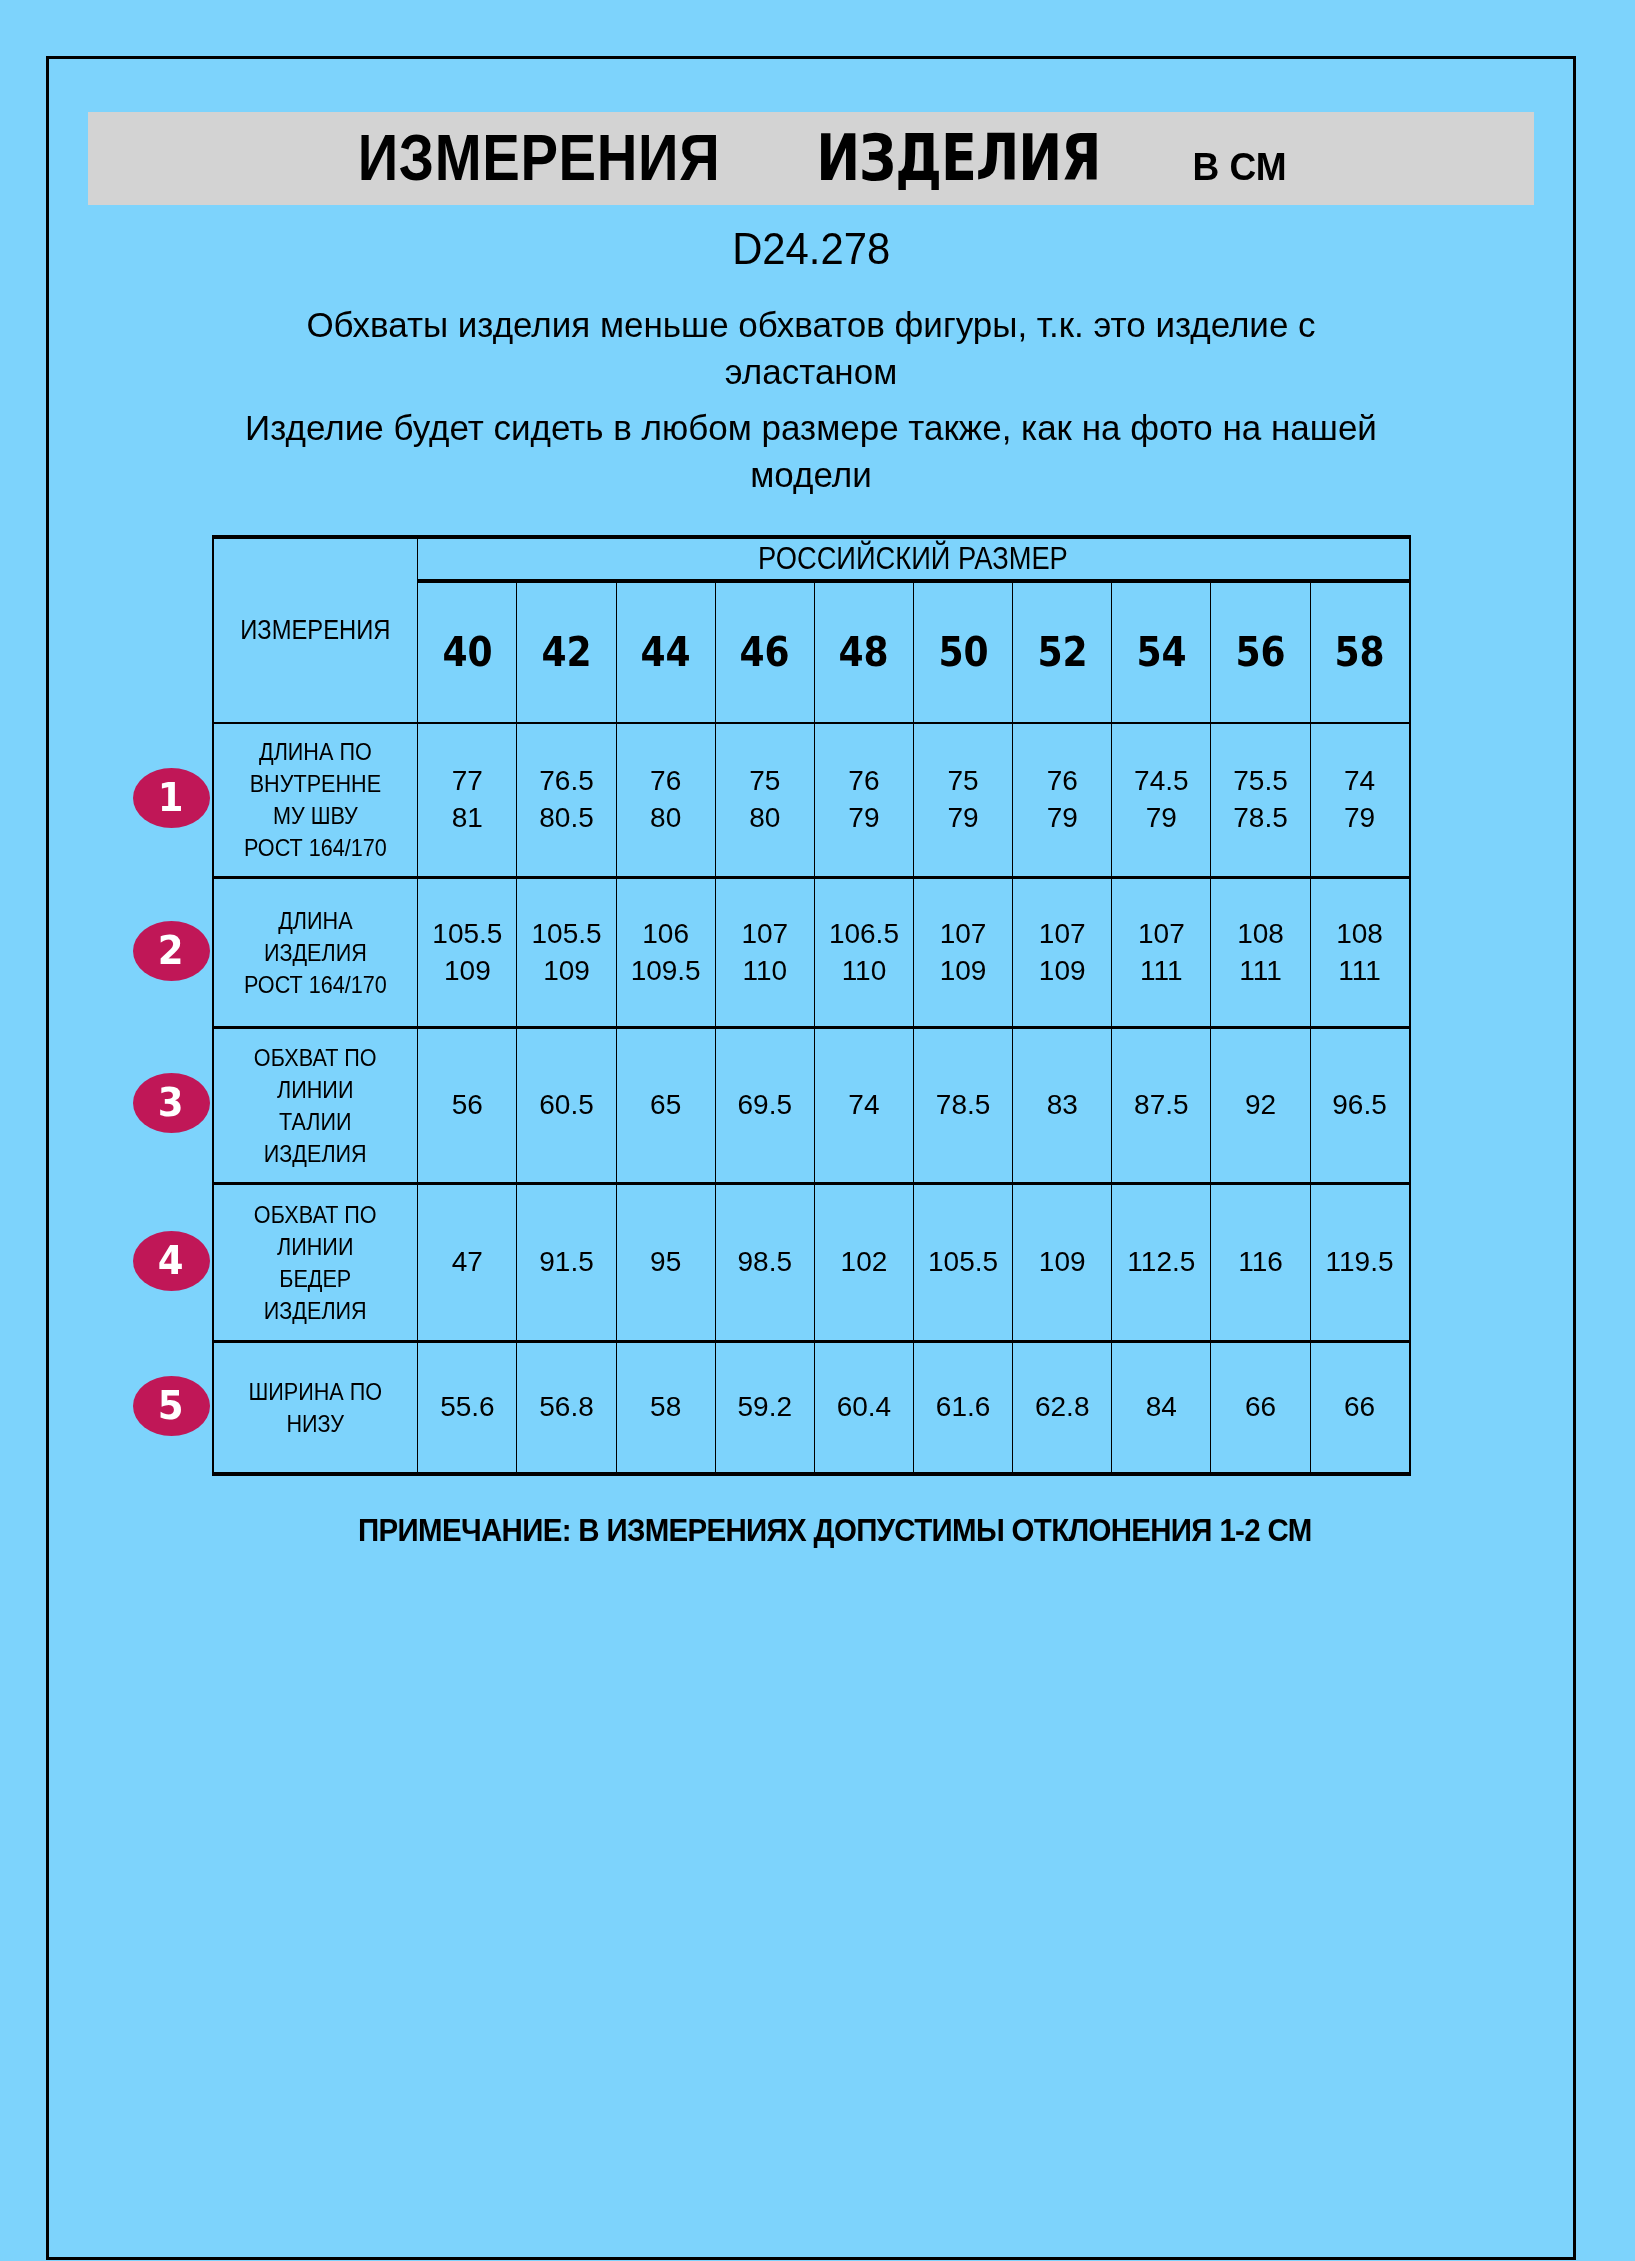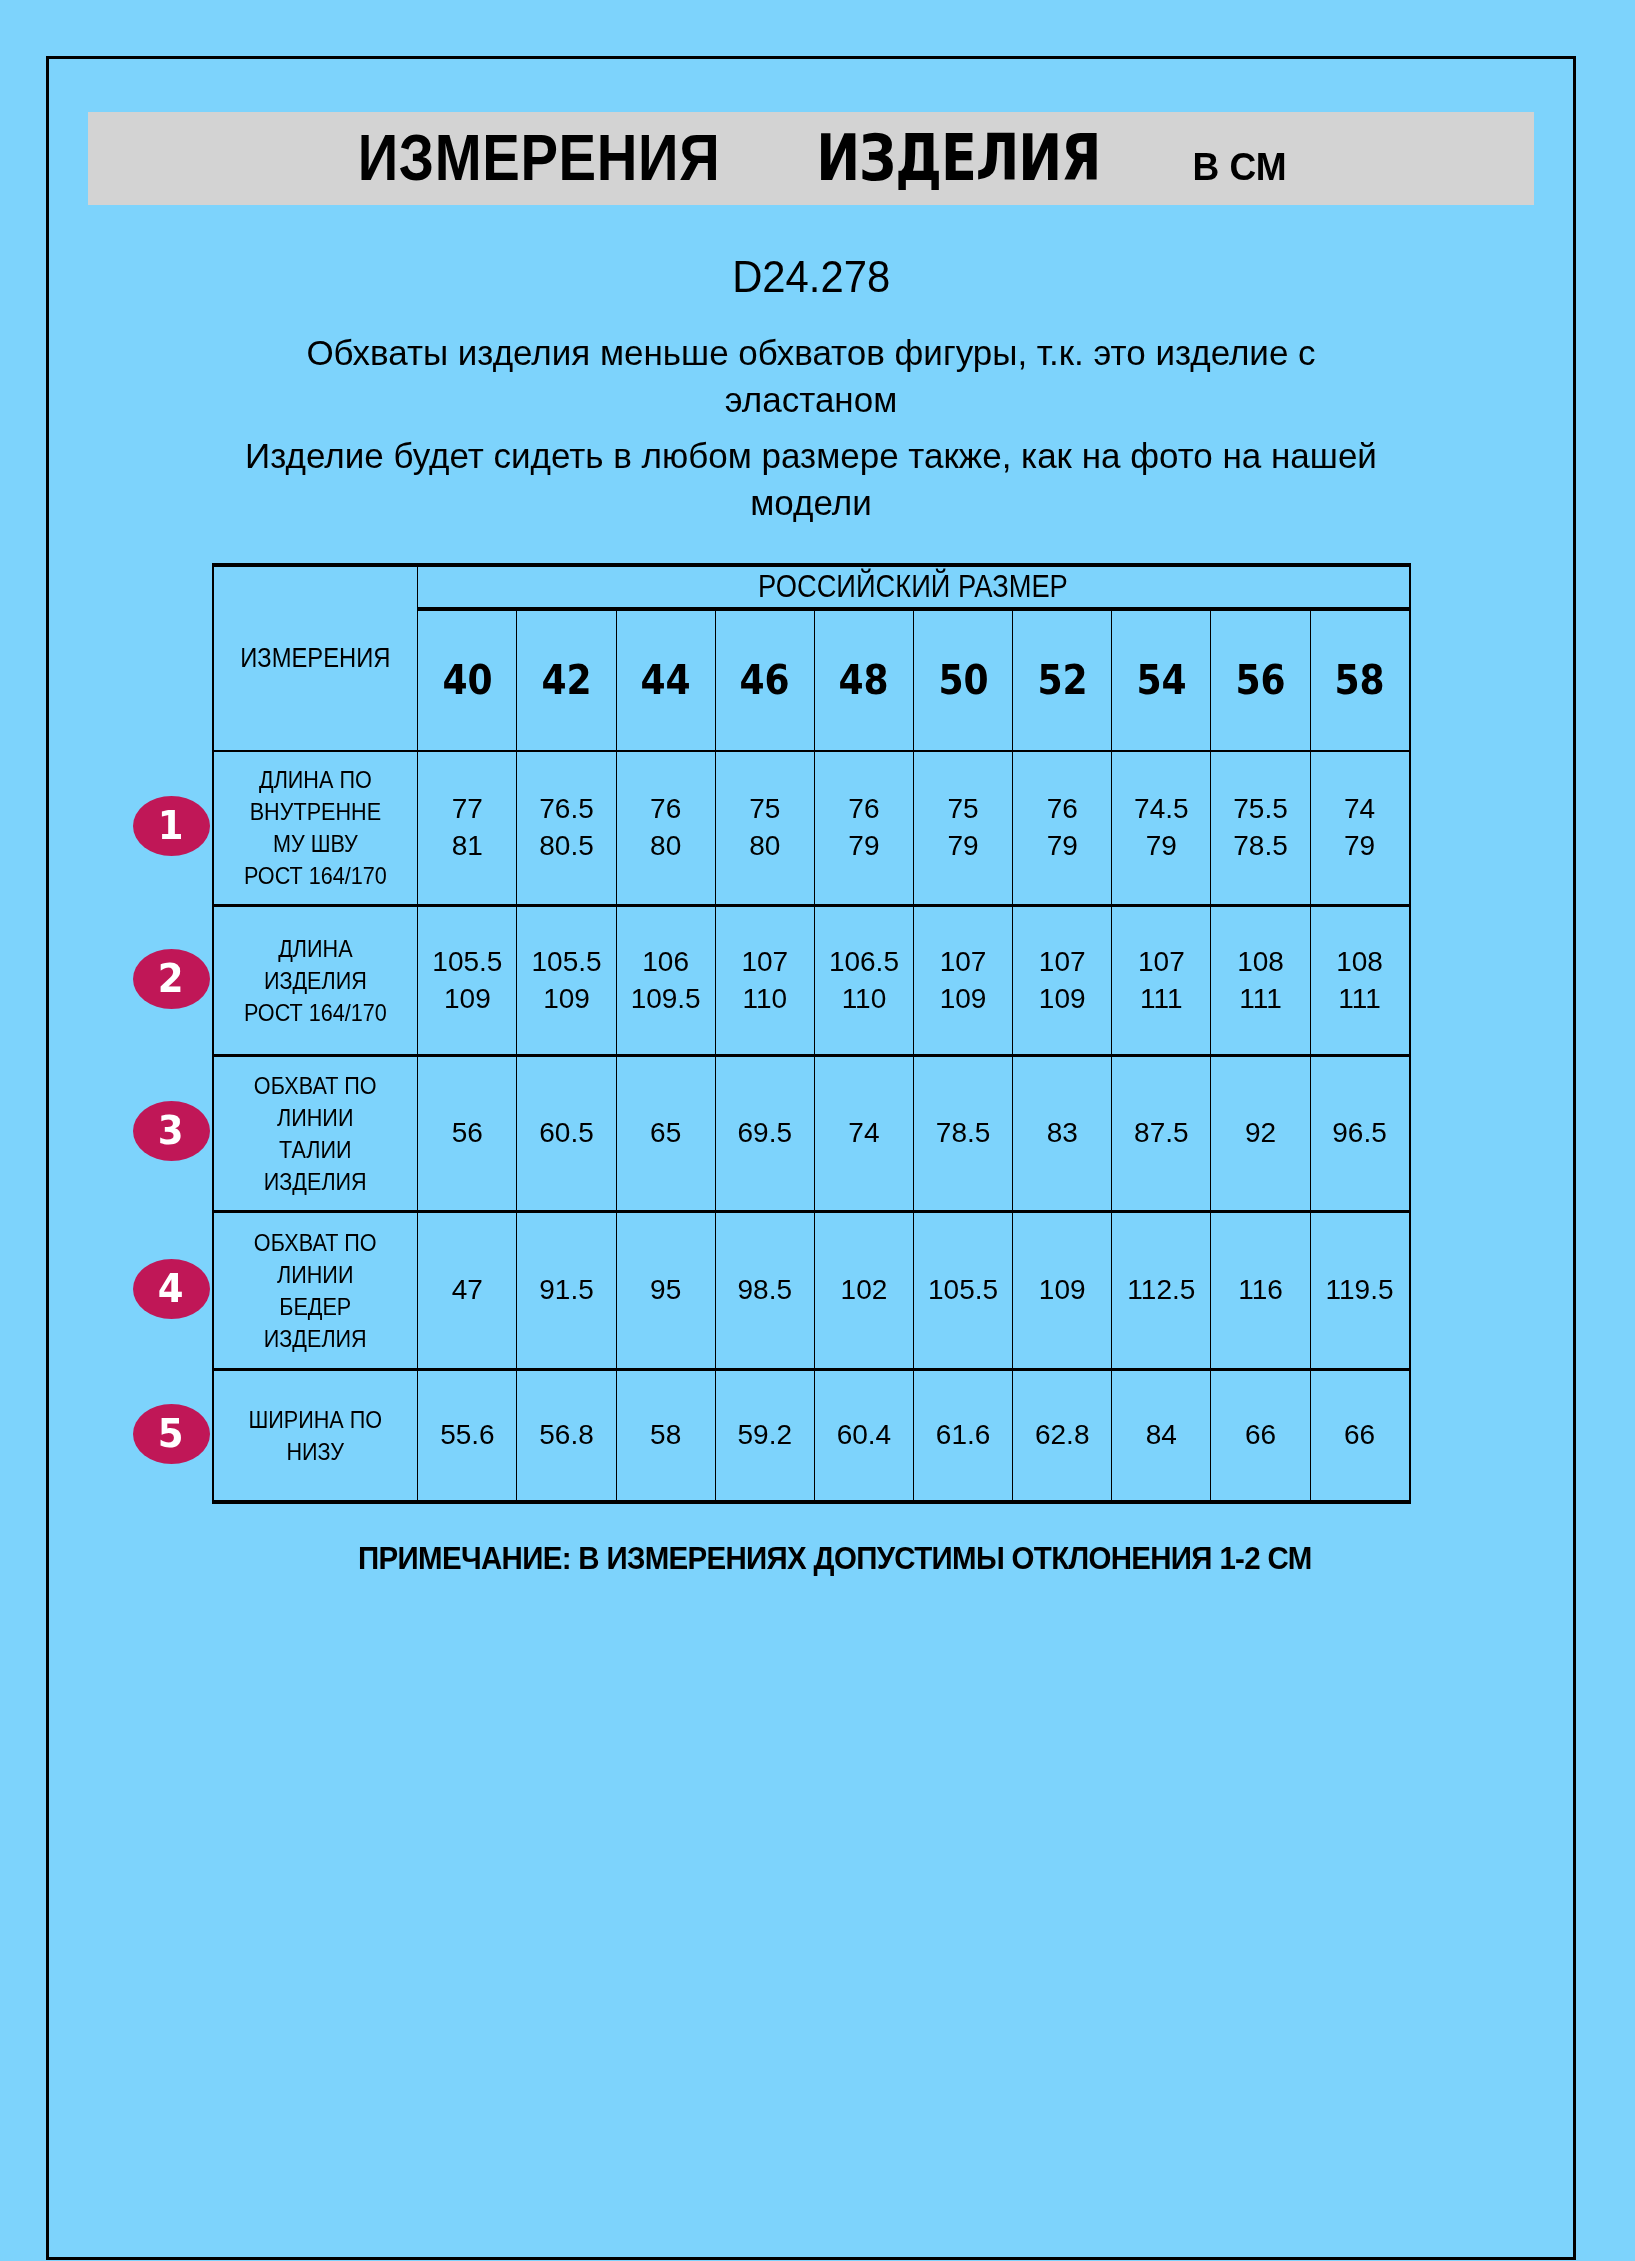--- a/index.html
+++ b/index.html
@@ -16,21 +16,21 @@
   .header-bar{margin:53px 39px 0 39px;height:93px;background:var(--bar-bg);
               text-align:center;line-height:93px;white-space:nowrap;}
   .title-main{display:inline-block;font-size:64px;font-weight:700;
               letter-spacing:0.7px;transform:scaleX(0.88);line-height:inherit;}
   .title-emph{display:inline-block;font-family:"DejaVu Sans",sans-serif;font-size:64px;
               font-weight:700;margin-left:37px;letter-spacing:-1.3px;
               transform:scaleX(0.82);line-height:inherit;}
   .title-unit{display:inline-block;font-size:39px;font-weight:700;margin-left:56px;
               transform:scaleX(0.95);line-height:inherit;}
   
-  .product-code{margin-top:48px;text-align:center;font-size:44px;line-height:1.1;}
+  .product-code{margin-top:20px;text-align:center;font-size:44px;line-height:1.1;}
   .product-code span{display:inline-block;transform:scaleX(0.95);}
   .intro{margin:10.7px auto 0;text-align:center;font-size:35px;line-height:1.32;
          white-space:pre-line;}
   .intro.second{margin-top:29px;}
   
   .table-zone{position:relative;width:1199px;margin:37px auto 0;}
   table.size-table{border-collapse:collapse;table-layout:fixed;width:1199px;
                    border:2px solid var(--ink);border-top-width:4px;border-bottom-width:4px;}
   col.c-label{width:205px;}
   col.c-size{width:99px;}

